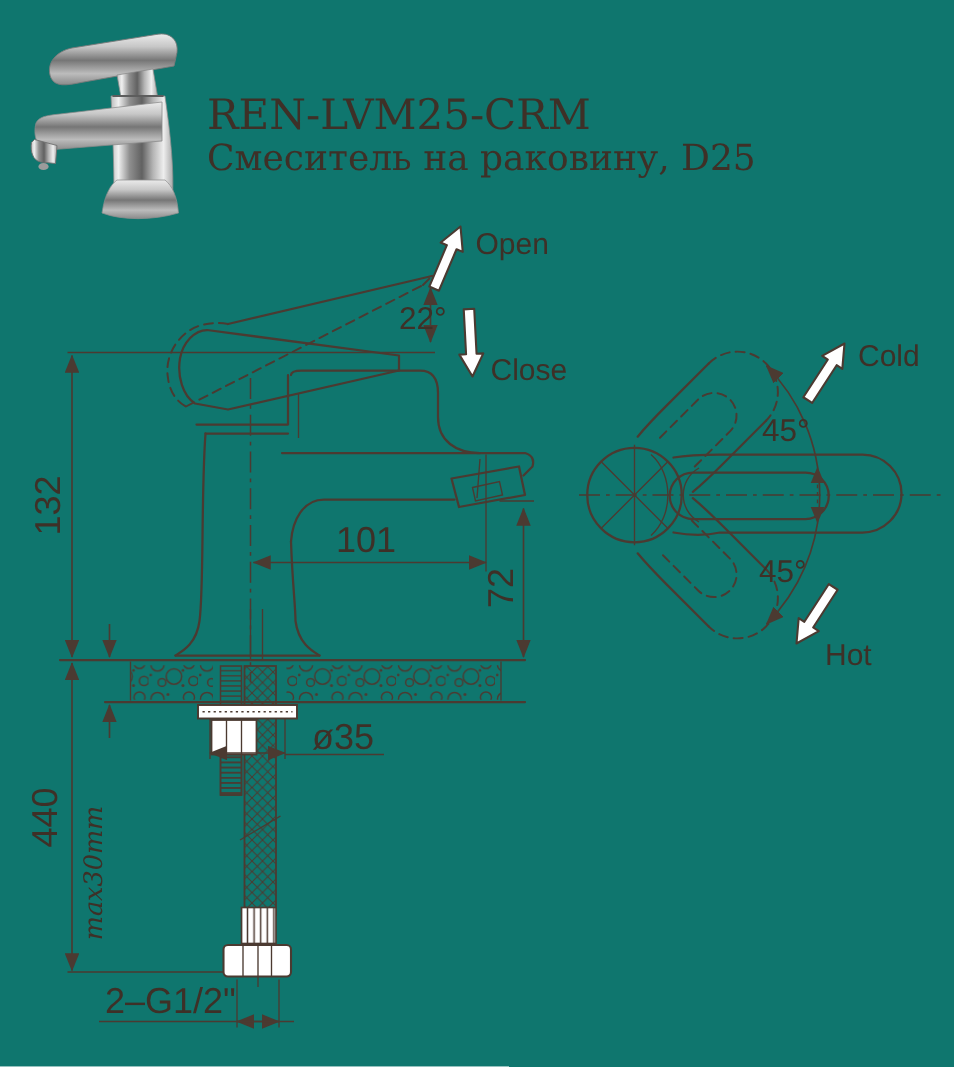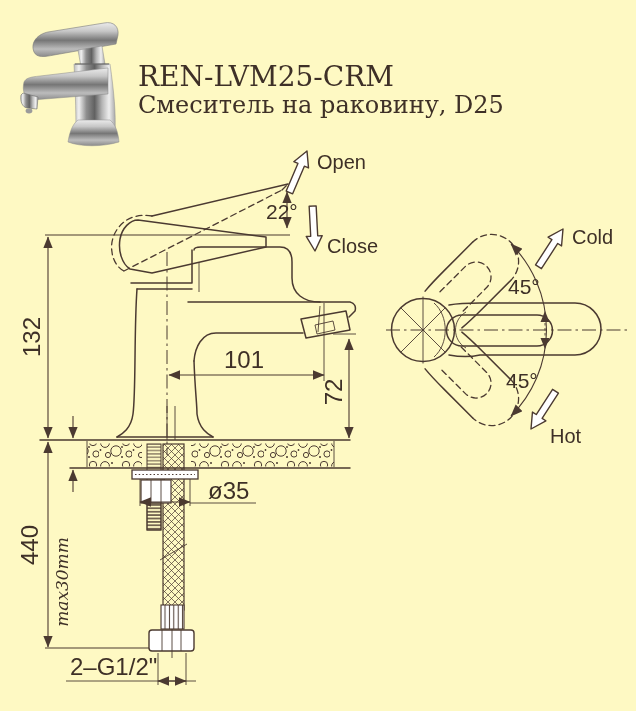--- a/index.html
+++ b/index.html
@@ -1,16 +1,16 @@
 <!DOCTYPE html>
 <html><head>
 <meta charset="utf-8">
 <style>
   html,body{margin:0;padding:0;background:#fff;}
-  #stage{position:relative;width:636px;height:711px;background:#fef9c3;overflow:hidden;
+  #stage{position:relative;width:636px;height:711px;background:#0f766e;overflow:hidden;
          font-family:"Liberation Sans",sans-serif;}
   svg{position:absolute;left:0;top:0;}
   text{fill:#3e3027;}
   .dim{font-family:"Liberation Sans",sans-serif;font-size:24px;}
   .dim-s{font-family:"Liberation Sans",sans-serif;font-size:21px;}
   .lbl{font-family:"Liberation Sans",sans-serif;font-size:20px;}
   .ttl1{font-family:"DejaVu Serif","Liberation Serif",serif;font-size:28px;}
   .ttl2{font-family:"DejaVu Serif","Liberation Serif",serif;font-size:24px;}
   .ital{font-family:"DejaVu Serif","Liberation Serif",serif;font-style:italic;font-size:17px;}
   .ln{stroke:#4b3a31;fill:none;stroke-width:1.5;stroke-linecap:round;stroke-linejoin:round;}

